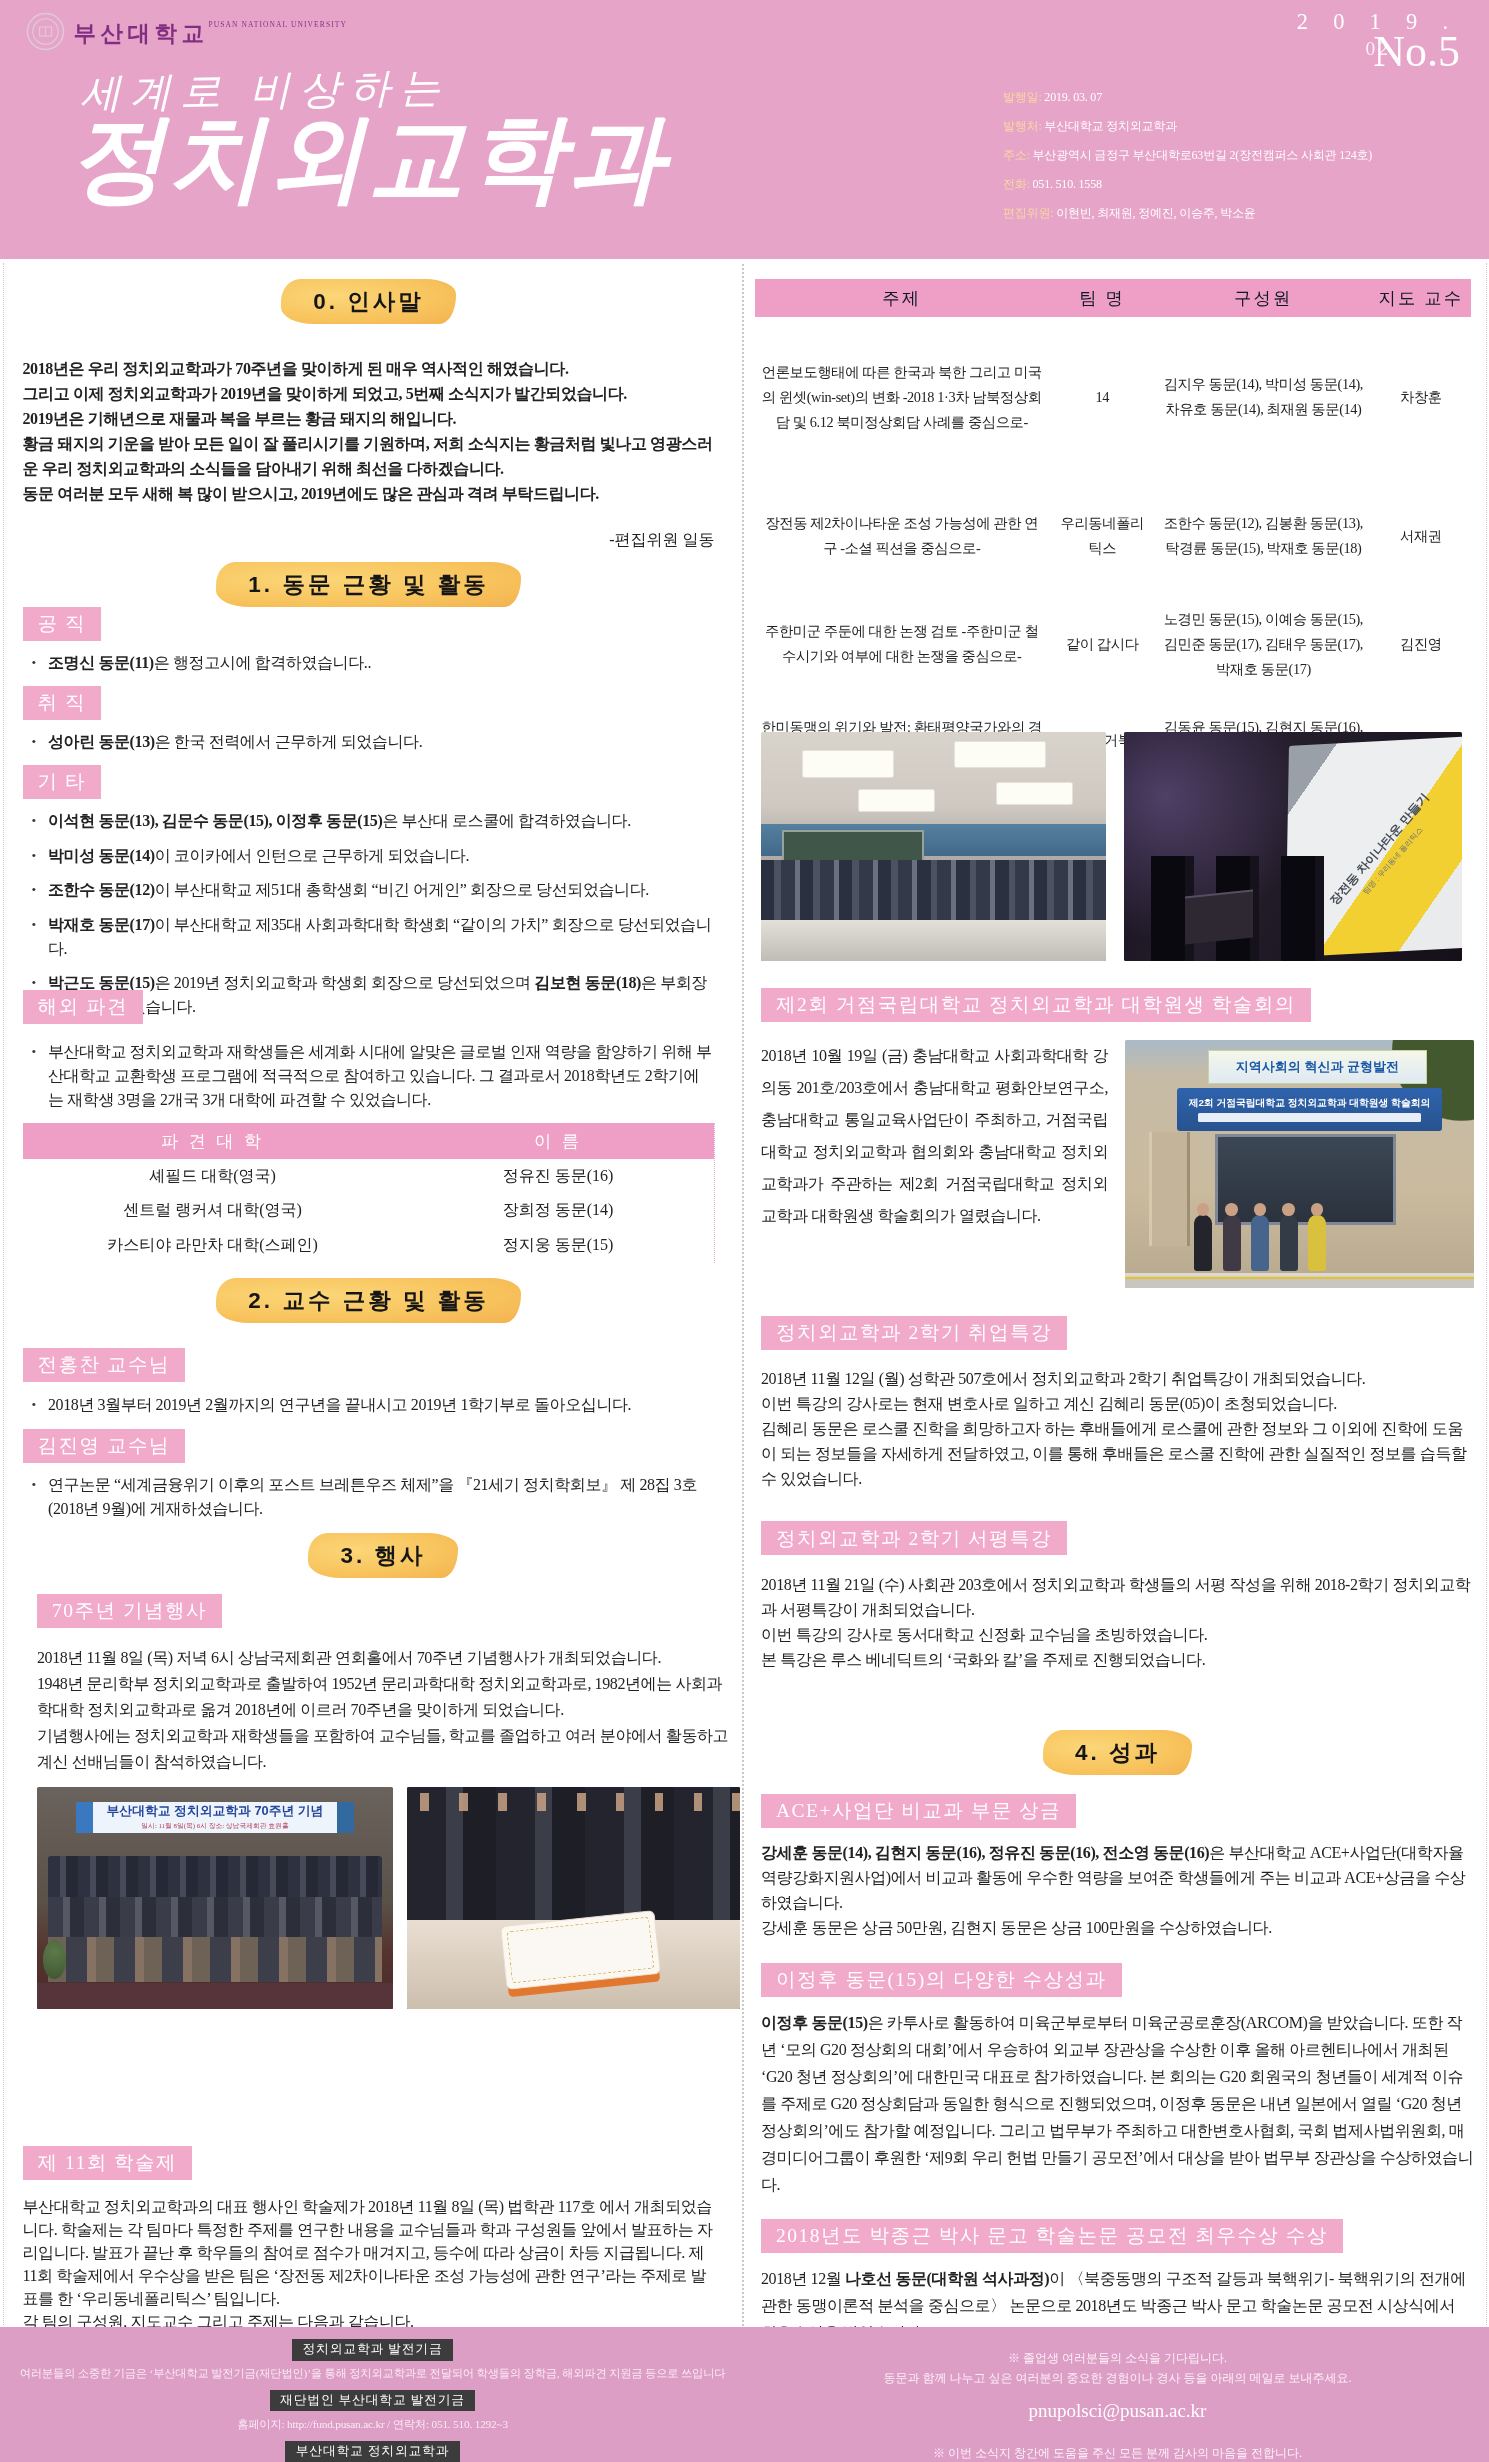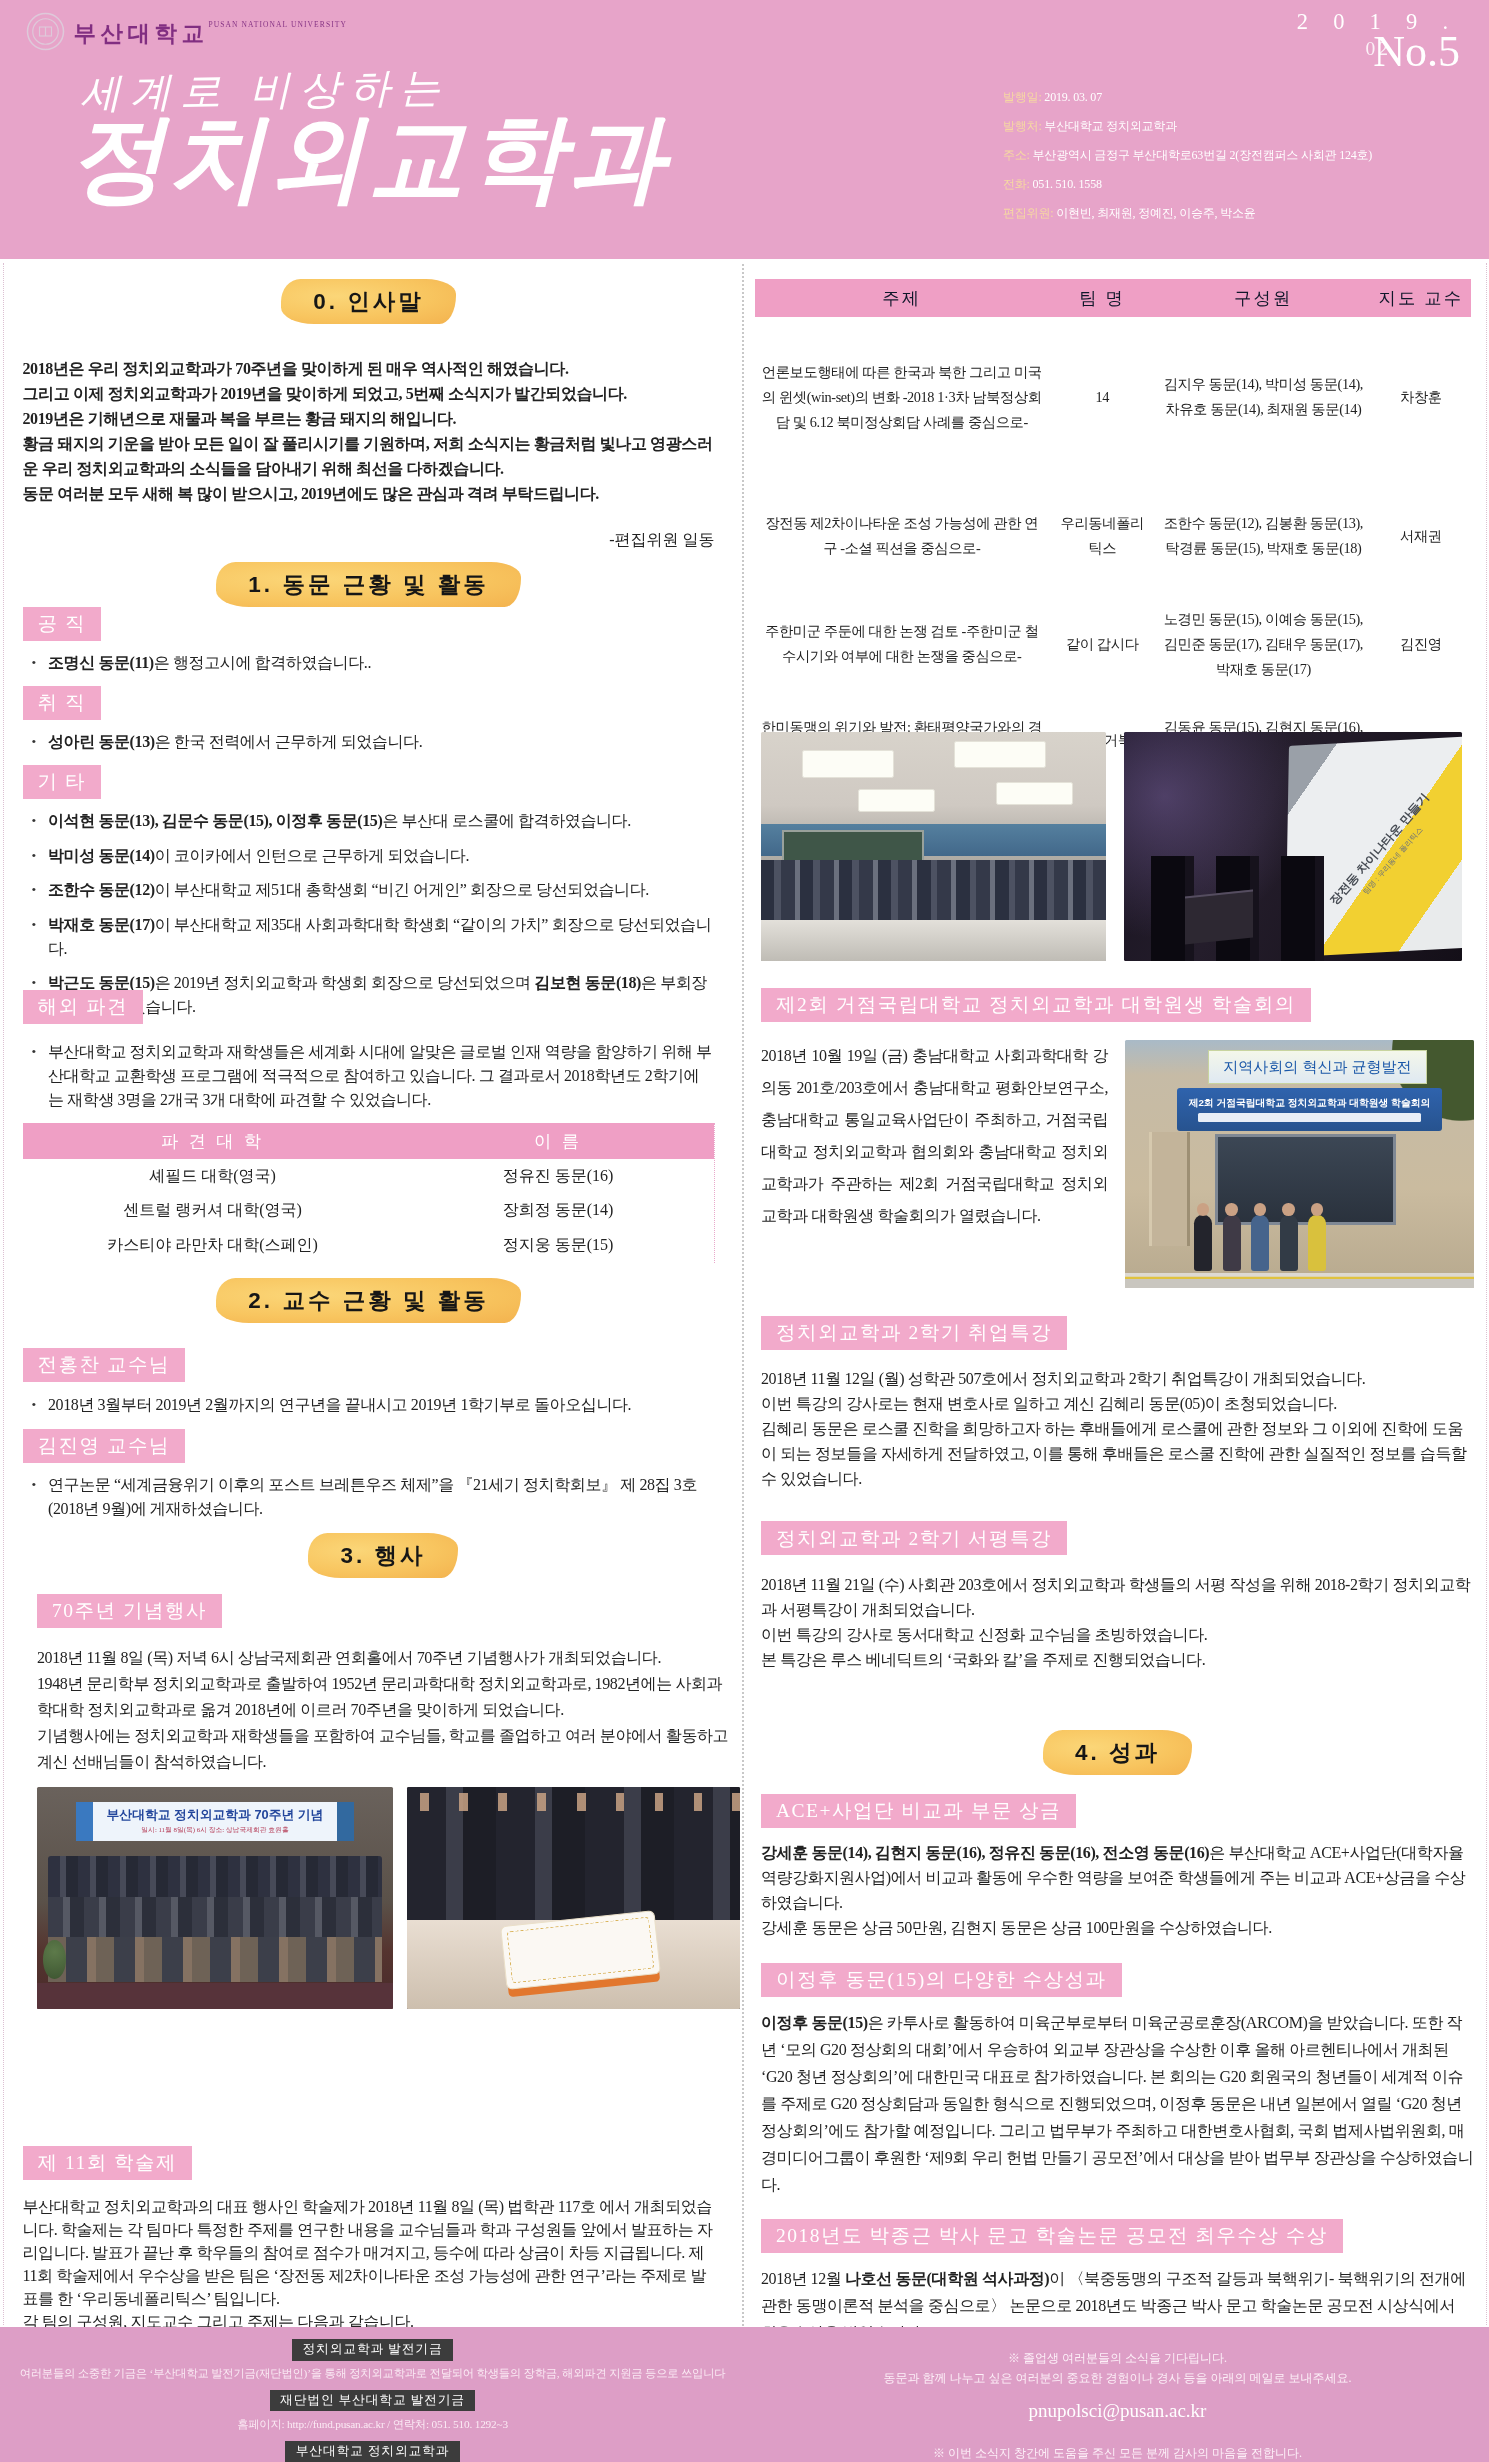--- a/index.html
+++ b/index.html
@@ -55,21 +55,21 @@
         padding:6.8px 3px;}
   .rtable .rc{display:flex;align-items:center;justify-content:center;text-align:center;
         font-size:14.3px;line-height:25px;letter-spacing:-0.4px;padding:10.5px 6px;}
   .r-row1{min-height:140px;} .r-row2{min-height:96px;} .r-row3{min-height:78px;} .r-row4{min-height:72px;}
 
   
   .ph{position:relative;overflow:hidden;flex:none;border-radius:1.5px;}
   .photo-row{display:flex;gap:13.5px;}
 
   .phA{width:356px;height:222px;background:linear-gradient(180deg,#6a625c 0%,#5a5149 52%,#55342f 74%,#482b2a 100%);}
-  .pa-banner{position:absolute;top:15px;left:11%;width:78%;height:39px;display:flex;flex-direction:column;
+  .pa-banner{position:absolute;top:15px;left:11%;width:78%;height:31px;display:flex;flex-direction:column;
         align-items:center;justify-content:center;
         background:linear-gradient(90deg,#3a79c0 0 6%,#eef4fb 6% 94%,#32699f 94% 100%);}
   .pa-banner-t{color:#23469c;font-family:"Liberation Sans",sans-serif;font-weight:bold;font-size:12.8px;}
   .pa-banner-s{color:#b43a55;font-size:6.8px;margin-top:1.5px;}
   .pa-crowd1{position:absolute;top:69px;left:3%;right:3%;height:44px;border-radius:3px;
         background:repeating-linear-gradient(90deg,#2e3140 0 12px,#474a58 12px 18px,#262935 18px 30px);}
   .pa-crowd2{position:absolute;top:110px;left:3%;right:3%;height:44px;
         background:repeating-linear-gradient(90deg,#3a3d49 0 15px,#565964 15px 22.5px,#2c2f3a 22.5px 36px);}
   .pa-crowd3{position:absolute;top:150px;left:3%;right:3%;height:45px;
         background:repeating-linear-gradient(90deg,#6e6256 0 18px,#3c3f4a 18px 39px,#857262 39px 48px);}
@@ -110,21 +110,21 @@
   .pd-figs{position:absolute;bottom:0;left:5%;width:56%;height:46%;
         background:repeating-linear-gradient(90deg,transparent 0 10.5px,#0b0910 10.5px 44px,#16121c 44px 53px,transparent 53px 65px);}
   .pd-podium{position:absolute;bottom:9%;left:18%;width:20%;height:20%;background:#2d2832;
         border-top:2.3px solid #554d60;transform:skewY(-6deg);}
 
   .phE{width:349px;height:248px;background:linear-gradient(180deg,#a9bac7 0%,#c6bba6 14%,#cabb9f 60%,#b7a98e 100%);}
   .pe-tree{position:absolute;top:0;right:0;width:24%;height:46%;
         background:radial-gradient(circle at 85% 10%,#44582f 0 55%,transparent 56%);}
   .pe-banner1{position:absolute;top:4%;left:24%;width:62%;height:13%;display:flex;align-items:center;justify-content:center;
         background:linear-gradient(180deg,#f4f7ea,#dfe9f2);border:0.8px solid #c8d49f;
-        color:#1a57a8;font-family:"Liberation Sans",sans-serif;font-weight:normal;font-size:15px;}
+        color:#1a57a8;font-family:"Liberation Sans",sans-serif;font-weight:bold;font-size:13px;}
   .pe-sign{position:absolute;top:19.5%;left:15%;width:76%;height:17%;border-radius:3px;
         background:linear-gradient(180deg,#2f63ad,#27538f);color:#fff;display:flex;flex-direction:column;
         align-items:center;justify-content:center;gap:3px;
         font-family:"Liberation Sans",sans-serif;font-weight:bold;font-size:9.8px;text-align:center;padding:0 6px;box-sizing:border-box;}
   .pe-sign-sub{width:88%;height:9px;background:#e8eef7;border-radius:1.5px;}
   .pe-col{position:absolute;top:37%;left:7%;width:10%;height:46%;background:#c3b49a;
         border-left:3px solid #d6c9ae;border-right:3px solid #9d8f74;}
   .pe-glass{position:absolute;top:38%;left:26%;width:50%;height:34%;
         background:linear-gradient(180deg,#3c4755,#2a323d);border:3px solid #7f8894;}
   .pe-people{position:absolute;bottom:7%;left:20%;display:flex;gap:10.5px;}

